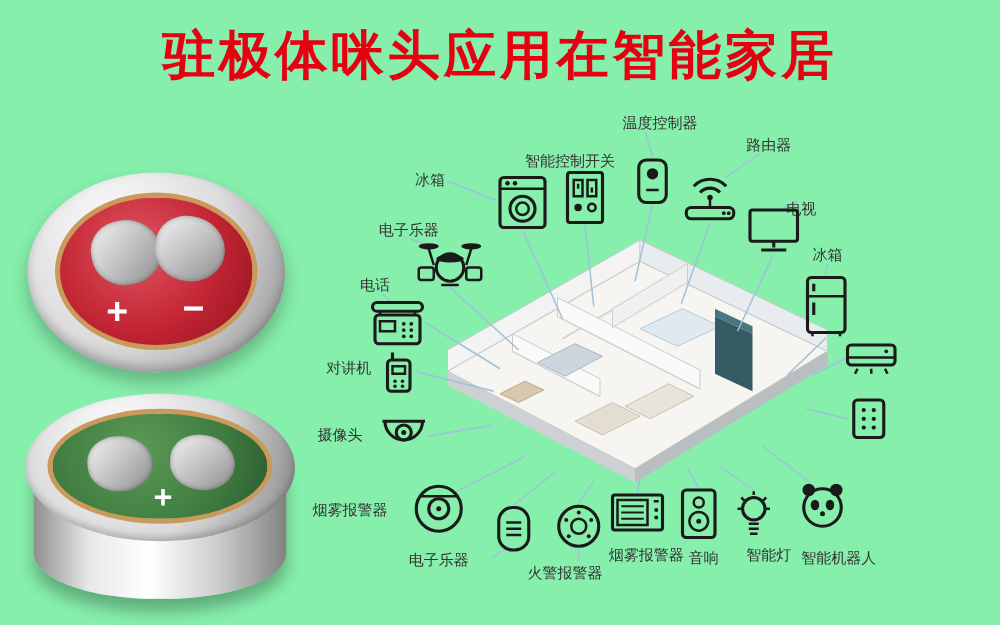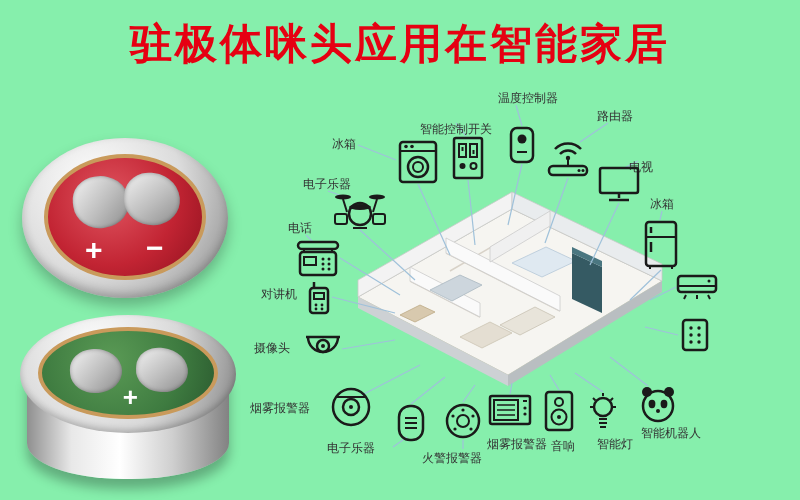--- a/index.html
+++ b/index.html
@@ -145,21 +145,21 @@
     <div class="lbl" style="left:400px;top:111px">冰箱</div>
     <div class="lbl" style="left:38px;top:135px">电话</div>
     <div class="lbl" style="left:11px;top:201px">对讲机</div>
     <div class="lbl" style="left:4px;top:255px">摄像头</div>
     <div class="lbl" style="left:0px;top:315px">烟雾报警器</div>
     <div class="lbl" style="left:77px;top:355px">电子乐器</div>
     <div class="lbl" style="left:172px;top:365px">火警报警器</div>
     <div class="lbl" style="left:237px;top:351px">烟雾报警器</div>
     <div class="lbl" style="left:301px;top:353px">音响</div>
     <div class="lbl" style="left:347px;top:351px">智能灯</div>
-    <div class="lbl" style="left:391px;top:340px">智能机器人</div>
+    <div class="lbl" style="left:391px;top:353px">智能机器人</div>
 
     <div class="ico" style="left:148px;top:55px">
       <svg width="40" height="44" viewBox="0 0 40 44">
           <rect x="2" y="2" width="36" height="40" rx="3" fill="none" stroke="#1a1a1a" stroke-width="2.5"></rect>
           <line x1="2" y1="11" x2="38" y2="11" stroke="#1a1a1a" stroke-width="2"></line>
           <circle cx="8" cy="6.5" r="1.8" fill="#1a1a1a"></circle>
           <circle cx="14" cy="6.5" r="1.8" fill="#1a1a1a"></circle>
           <circle cx="20" cy="27" r="10" fill="none" stroke="#1a1a1a" stroke-width="2.5"></circle>
           <circle cx="20" cy="27" r="5" fill="none" stroke="#1a1a1a" stroke-width="2"></circle>
         </svg>

